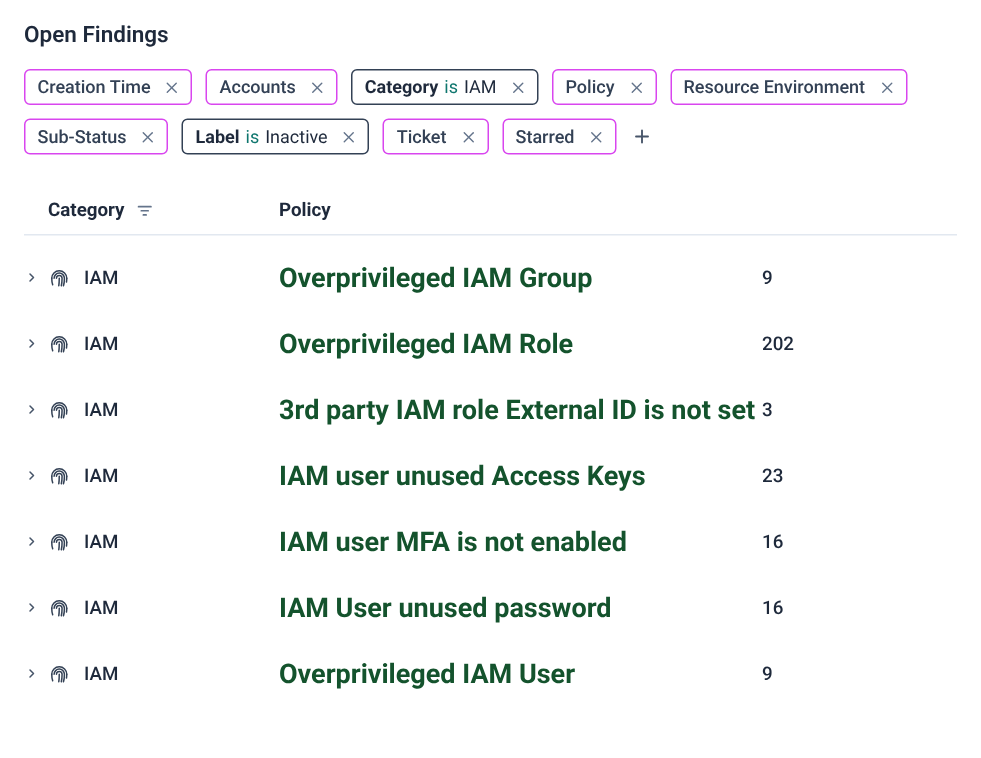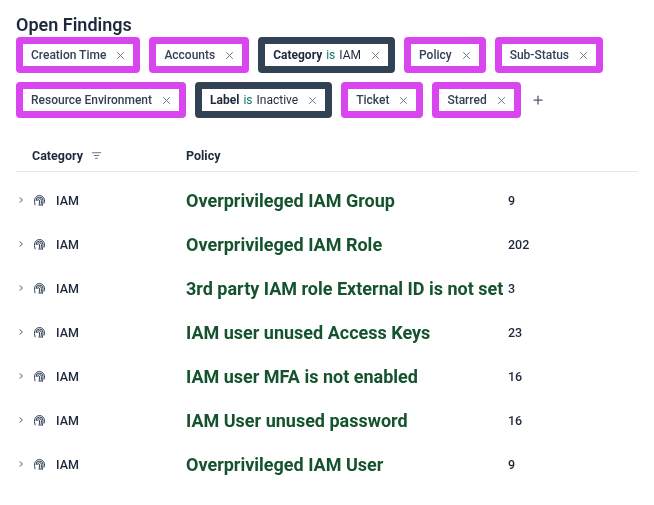--- a/index.html
+++ b/index.html
@@ -1,23 +1,23 @@
 <!DOCTYPE html>
 <html><head>
   <meta charset="utf-8">
   <style>
     * { margin: 0; padding: 0; box-sizing: border-box; }
     body { font-family: -apple-system, BlinkMacSystemFont, "Segoe UI", Roboto, Helvetica, Arial, sans-serif; color: #1e293b; background: #fff; width: 654px; }
     .page { padding: 14px 16px 20px 16px; }
-    .title { font-size: 18px; font-weight: 600; color: #1e293b; margin-bottom: 2px; }
+    .title { font-size: 15px; font-weight: 600; color: #1e293b; margin-bottom: 14px; }
 
     .chips { display: flex; flex-wrap: wrap; gap: 9px; margin-bottom: 22px; align-items: center; }
     .chip {
       display: inline-flex; align-items: center;
-      border: 7px solid #d946ef; background: #fff; border-radius: 4px;
+      border: 1px solid #d946ef; background: #fff; border-radius: 4px;
       padding: 5px 8px; font-size: 12px; color: #334155;
       cursor: pointer; line-height: 1;
     }
     .chip.active { border-color: #334155; }
     .chip-label { font-weight: 500; }
     .chip-label.bold { font-weight: 700; color: #1e293b; }
     .chip-sep { margin: 0 4px; font-weight: 400; color: #0f766e; }
     .chip-val { font-weight: 400; color: #1e293b; }
     .chip-x { margin-left: 10px; color: #64748b; display: inline-flex; align-items: center; }
     .chip-x svg { width: 9px; height: 9px; display:block; }
@@ -82,30 +82,30 @@
       <div class="chip">
         <span class="chip-label">Policy</span>
         <span class="chip-x">
           <svg viewBox="0 0 24 24" fill="none" stroke="currentColor" stroke-width="2.5" stroke-linecap="round">
             <line x1="4" y1="4" x2="20" y2="20"></line>
             <line x1="20" y1="4" x2="4" y2="20"></line>
           </svg>
         </span>
       </div>
       <div class="chip">
+        <span class="chip-label">Resource Environment</span>
+        <span class="chip-x">
+          <svg viewBox="0 0 24 24" fill="none" stroke="currentColor" stroke-width="2.5" stroke-linecap="round">
+            <line x1="4" y1="4" x2="20" y2="20"></line>
+            <line x1="20" y1="4" x2="4" y2="20"></line>
+          </svg>
+        </span>
+      </div>
+      <div class="chip">
         <span class="chip-label">Sub-Status</span>
-        <span class="chip-x">
-          <svg viewBox="0 0 24 24" fill="none" stroke="currentColor" stroke-width="2.5" stroke-linecap="round">
-            <line x1="4" y1="4" x2="20" y2="20"></line>
-            <line x1="20" y1="4" x2="4" y2="20"></line>
-          </svg>
-        </span>
-      </div>
-      <div class="chip">
-        <span class="chip-label">Resource Environment</span>
         <span class="chip-x">
           <svg viewBox="0 0 24 24" fill="none" stroke="currentColor" stroke-width="2.5" stroke-linecap="round">
             <line x1="4" y1="4" x2="20" y2="20"></line>
             <line x1="20" y1="4" x2="4" y2="20"></line>
           </svg>
         </span>
       </div>
       <div class="chip active">
         <span class="chip-label bold">Label</span>
         <span class="chip-sep">is</span>

